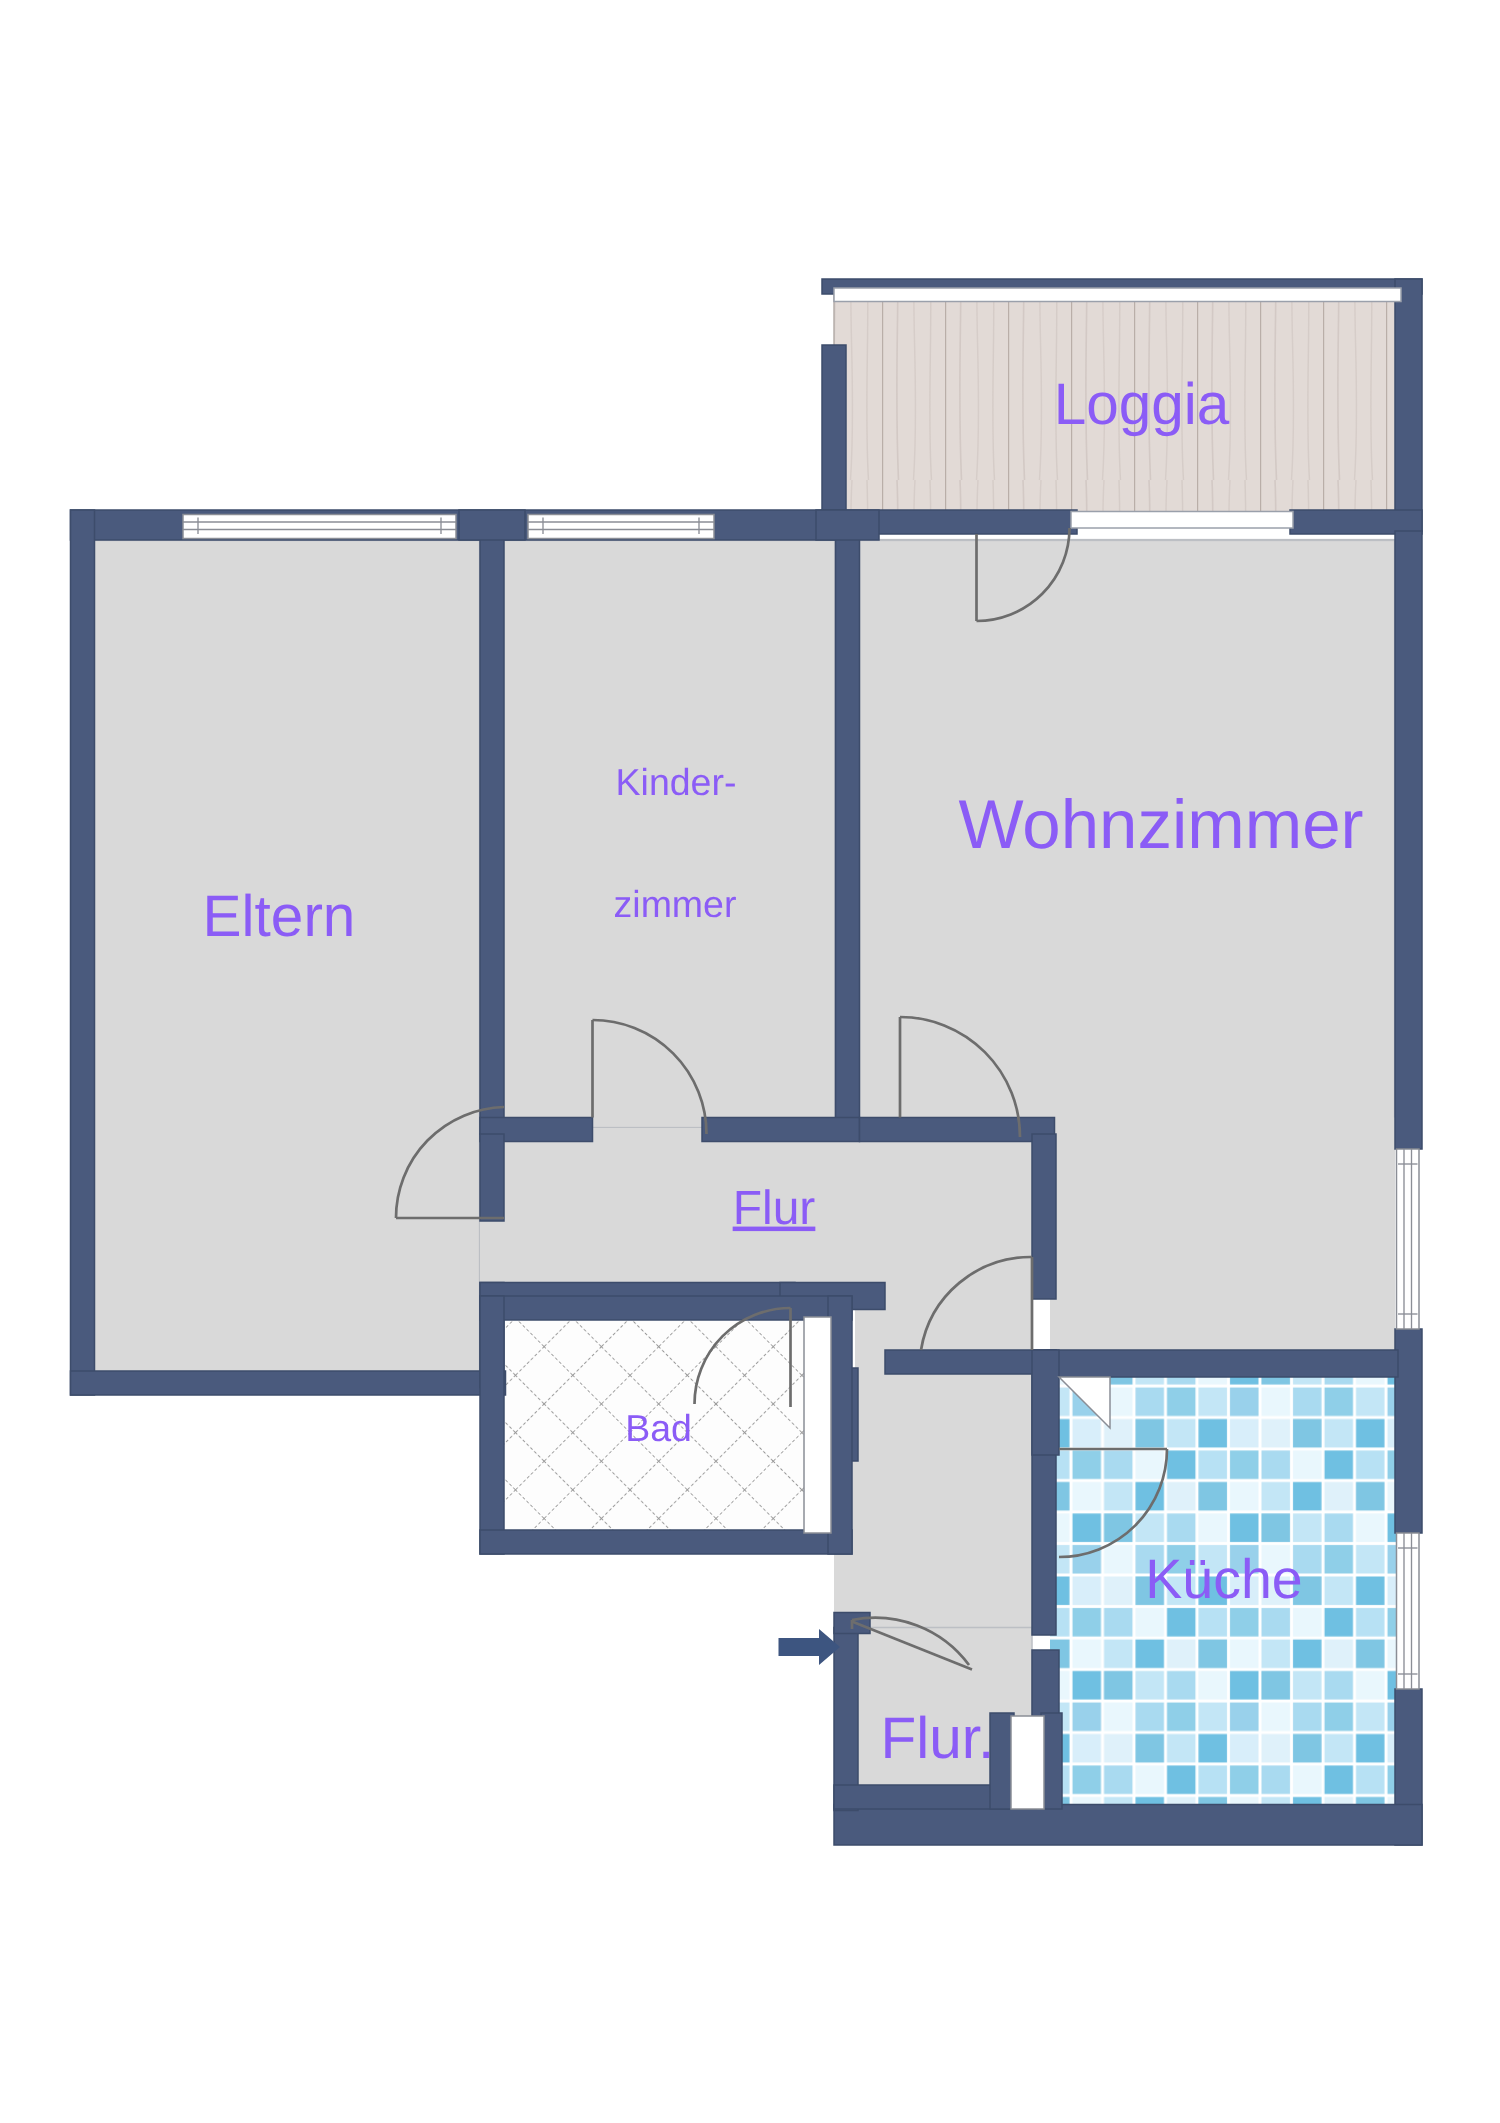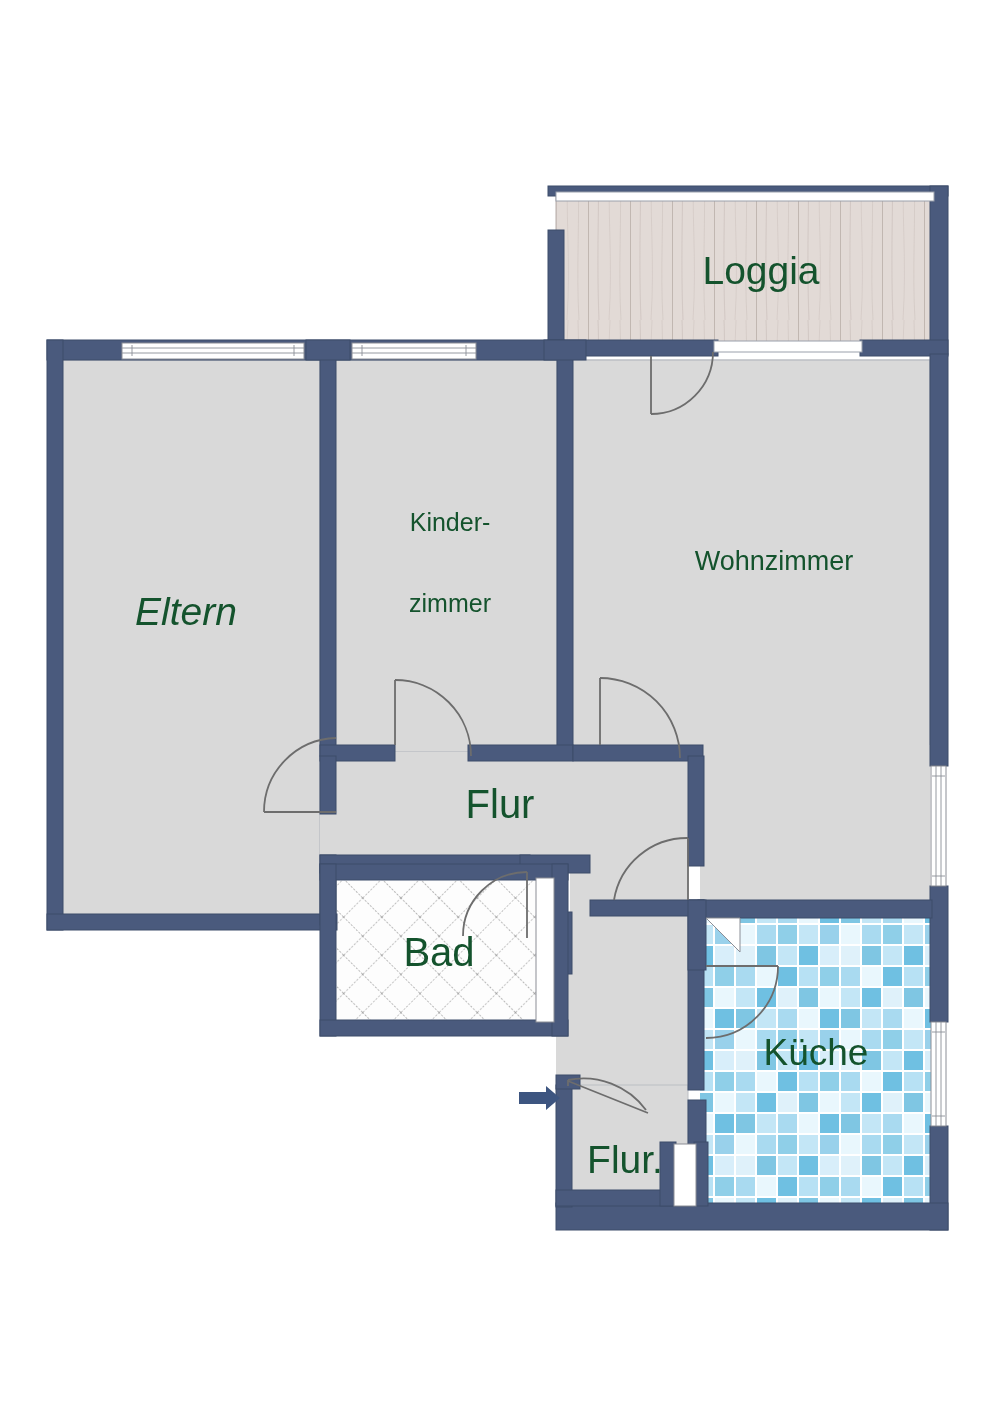--- a/index.html
+++ b/index.html
@@ -5,25 +5,25 @@
 <style>
   html,body{margin:0;padding:0;background:#ffffff;}
   body{
     width:1000px;height:1415px;
     font-family:"Liberation Sans", sans-serif;
     position:relative;overflow:hidden;
   }
   #plan{position:absolute;left:0;top:0;width:1000px;height:1415px;}
   .room-label{
     position:absolute;
-    color:#14532d;
+    color:#8b5cf6;
     font-family:"Liberation Sans", sans-serif;
     font-weight:400;
     white-space:pre;
-    text-align:center;
+    text-align:right;
     line-height:1.08;
     pointer-events:none;
   }
 </style>
 </head>
 <body>
 
 <svg id="plan" viewBox="0 0 1000 1415" width="1000" height="1415" xmlns="http://www.w3.org/2000/svg">
 
   <defs>
@@ -289,31 +289,31 @@
     <path d="M568 1081 L648 1113"></path>
   </g>
 
   <g>
     <path d="M519 1092 H546 V1086 L560 1098 L546 1110 V1104 H519 Z" fill="#3d5580"></path>
   </g>
 
 </svg>
 
 <div>
-  <div class="room-label" style="left:186px;top:612px;transform:translate(-50%,-50%);font-size:39px;font-style:italic;">Eltern</div>
+  <div class="room-label" style="left:186px;top:612px;transform:translate(-50%,-50%);font-size:39px;">Eltern</div>
 
   <div class="room-label" style="left:450px;top:563px;transform:translate(-50%,-50%);font-size:25px;">
     <div>Kinder-</div>
     <div>zimmer</div>
   </div>
 
-  <div class="room-label" style="left:774px;top:550px;transform:translate(-50%,-50%);font-size:27px;margin-top:12px;">Wohnzimmer</div>
+  <div class="room-label" style="left:774px;top:550px;transform:translate(-50%,-50%);font-size:46px;">Wohnzimmer</div>
 
   <div class="room-label" style="left:761px;top:271px;transform:translate(-50%,-50%);font-size:39px;">Loggia</div>
 
-  <div class="room-label" style="left:500px;top:805px;transform:translate(-50%,-50%);font-size:40px;">Flur</div>
-
-  <div class="room-label" style="left:439px;top:953px;transform:translate(-50%,-50%);font-size:40px;">Bad</div>
+  <div class="room-label" style="left:516px;top:805px;transform:translate(-50%,-50%);font-size:32px;text-decoration:underline;">Flur</div>
+
+  <div class="room-label" style="left:439px;top:953px;transform:translate(-50%,-50%);font-size:25px;">Bad</div>
 
   <div class="room-label" style="left:816px;top:1053px;transform:translate(-50%,-50%);font-size:37px;">Küche</div>
 
   <div class="room-label" style="left:625px;top:1160px;transform:translate(-50%,-50%);font-size:39px;">Flur.</div>
 </div>
 
 </body></html>

